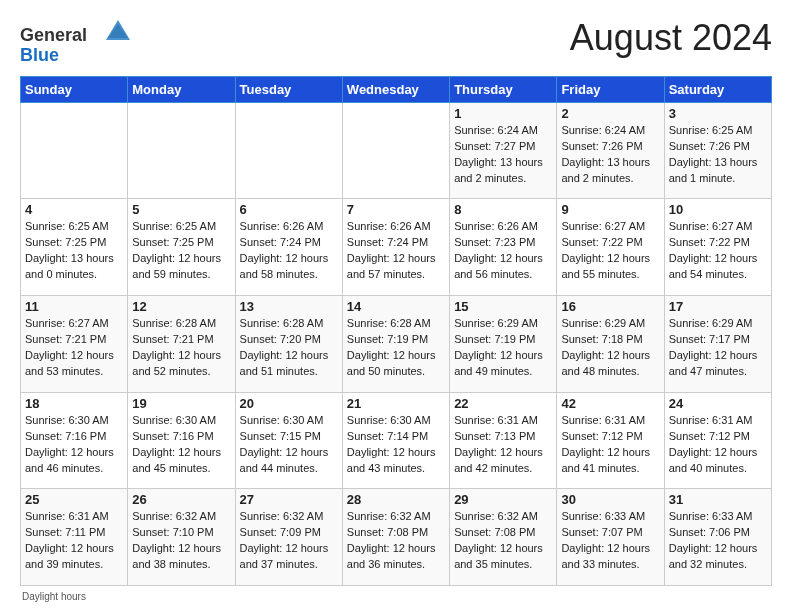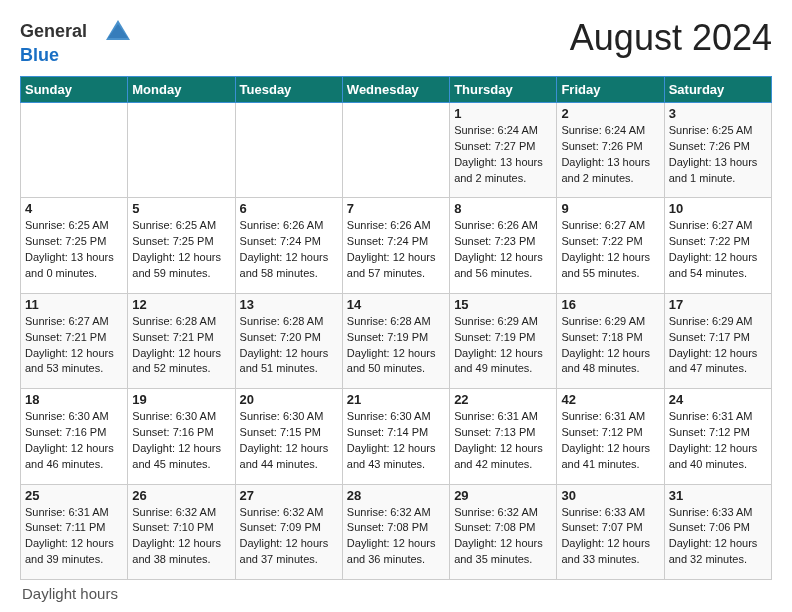--- a/index.html
+++ b/index.html
@@ -74,48 +74,48 @@
       vertical-align: top;
       padding: 3px 4px;
       font-size: 10.5px;
       color: #222;
       background: #fff;
       height: 82px;
     }
     .calendar tr:nth-child(odd) td { background: #f9f9f9; }
     .calendar tr:nth-child(even) td { background: #fff; }
     
-    .calendar thead tr th { background: #0f766e; }
+    .calendar thead tr th { background: #1d4ed8; }
     .day-num {
       font-size: 13px;
       font-weight: bold;
       margin-bottom: 2px;
       display: block;
     }
     .day-info {
       font-size: 11px;
       color: #222;
       line-height: 1.45;
     }
     .empty-cell { background: #fff !important; }
     .footer-note {
-      font-size: 15px;
+      font-size: 10px;
       color: #555;
       margin-top: 5px;
       padding-left: 2px;
     }
   </style>
 </head>
 <body>
 
 <div class="page">
   <div class="header">
     <div class="logo">
       <div>
-        <div style="display:flex;align-items:center;gap:15px;">
+        <div style="display:flex;align-items:flex-end;gap:15px;">
           <span class="logo-text logo-general">General</span>
           <svg class="logo-icon" viewBox="0 0 28 28" xmlns="http://www.w3.org/2000/svg">
             <polygon points="14,2 26,22 2,22" fill="#2a7fc4" opacity="0.85"></polygon>
             <polygon points="14,6 24,20 4,20" fill="#1a5fa0" opacity="0.4"></polygon>
           </svg>
         </div>
         <span class="logo-text logo-blue">Blue</span>
       </div>
     </div>
     <div class="title-block">

